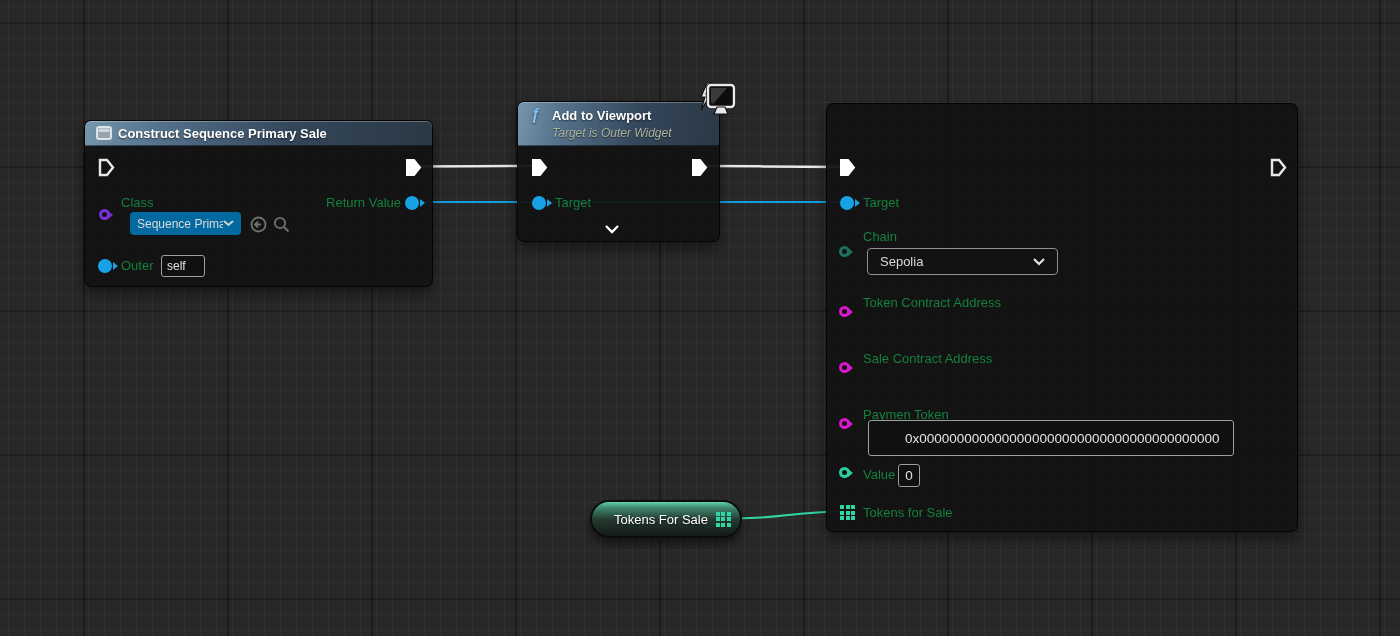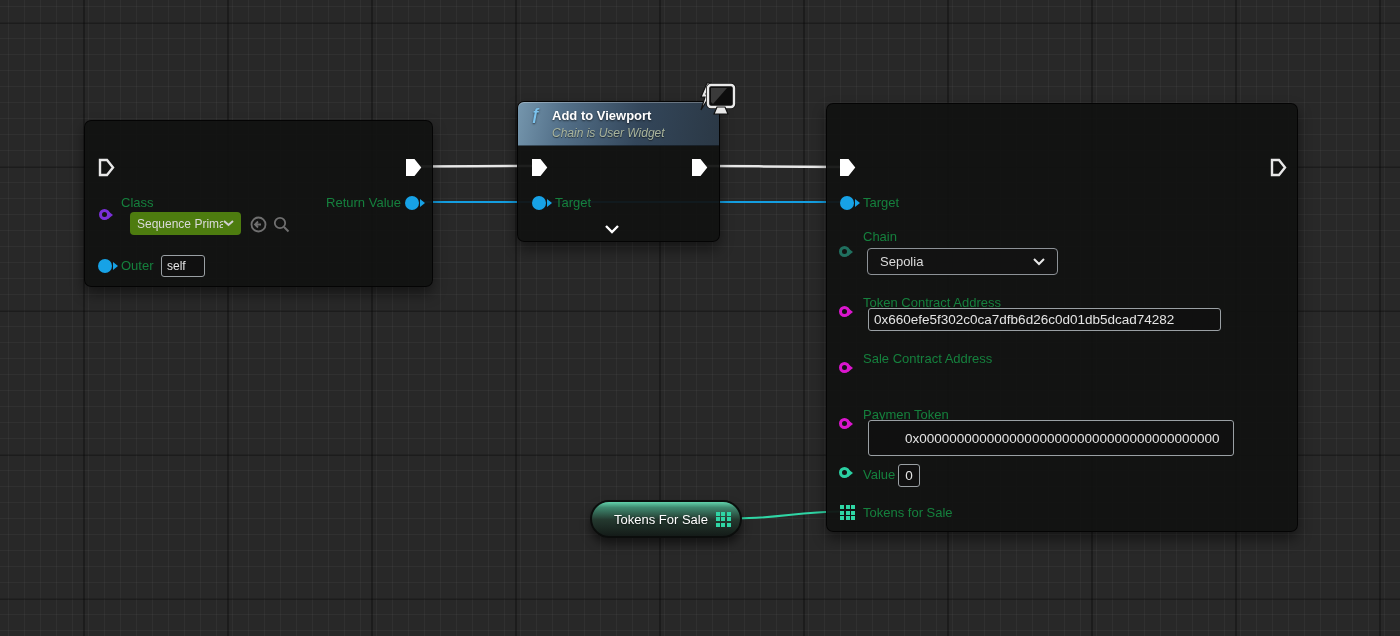--- a/index.html
+++ b/index.html
@@ -46,21 +46,21 @@
     transform:translateY(-50%);
     border-left:5px solid var(--c);
     border-top:4px solid transparent;border-bottom:4px solid transparent;
   }
   .execpin{position:absolute;}
   .textbox{
     position:absolute;background:#101010;border:1px solid #9aa0a4;border-radius:3px;
     color:#e4e4e4;font-size:13.5px;padding:1px 5px;outline:none;
   }
   .dropdown{
-    position:absolute;background:#4d7c0f;border-radius:4px;color:#dadada;
+    position:absolute;background:#0369a1;border-radius:4px;color:#dadada;
     display:flex;align-items:center;cursor:pointer;
   }
   .dropdown.bordered{border:1px solid #8d9297;background:#121212;}
   .dropdown .dtext{flex:1;white-space:nowrap;overflow:hidden;}
   .gridicon{position:absolute;display:grid;grid-template-columns:repeat(3,4px);grid-auto-rows:4px;gap:1.5px;}
   .gridicon i{background:#2fd6a5;display:block;}
   .pill{
     position:absolute;z-index:2;width:152px;height:38px;border-radius:19px;
     background:linear-gradient(180deg,#62d2ab 0%,#3f8a70 16%,#24392f 52%,#141b18 100%);
     border:2px solid #0b0d0c;box-shadow:0 6px 10px rgba(0,0,0,0.5);
@@ -77,20 +77,27 @@
 <div id="canvas">
 
   <svg id="wires" width="1400" height="636">
     <path d="M411,166.5 C455,166.5 495,166 539,166" stroke="#e8e8e8" stroke-width="2.5" fill="none"></path>
     <path d="M697,166 C745,166 800,167 845,167" stroke="#e8e8e8" stroke-width="2.5" fill="none"></path>
     <path d="M412,202 L845,202" stroke="#149ee0" stroke-width="2" fill="none"></path>
     <path d="M737,518.5 C775,518.5 800,512 840,511.5" stroke="#2fd6a5" stroke-width="2" fill="none"></path>
   </svg>
 
   <div class="node" style="left:84px;top:120px;width:349px;height:167px;">
+    <div class="hdr" style="height:25px;">
+      <svg width="16" height="14" style="position:absolute;left:11px;top:5px;">
+        <rect x="1" y="1" width="14" height="12" rx="2" fill="#97a3ad" stroke="#dde3e8" stroke-width="2"></rect>
+        <rect x="2.5" y="2.5" width="11" height="3.5" fill="#ccd5db"></rect>
+      </svg>
+      <span class="title" style="left:33px;top:5px;">Construct Sequence Primary Sale</span>
+    </div>
 
     <svg class="execpin" width="17" height="19" style="left:13px;top:37px;">
       <path d="M2,2 h7 l6,7.5 -6,7.5 h-7 z" fill="none" stroke="#e8e8e8" stroke-width="2.4"></path>
     </svg>
     <svg class="execpin" width="17" height="19" style="left:320px;top:37px;">
       <path d="M2,2 h7 l6,7.5 -6,7.5 h-7 z" fill="#ffffff" stroke="#ffffff" stroke-width="2"></path>
     </svg>
 
     <span class="plabel" style="left:36px;top:75px;">Class</span>
     <span class="pin donut" style="--c:#7a30d8;left:14px;top:88px;"></span>
@@ -116,21 +123,21 @@
 
     <span class="pin filled" style="--c:#17a2e6;left:13px;top:138px;"></span>
     <span class="plabel" style="left:36px;top:138px;">Outer</span>
     <input class="textbox" style="left: 76px; top: 134px; width: 44px; height: 22px; font-size: 12px;" value="self">
   </div>
 
   <div class="node" style="left:517px;top:101px;width:203px;height:141px;">
     <div class="hdr" style="height:44px;">
       <span style="position:absolute;left:13px;top:4px;font-size:16px;font-weight:bold;font-style:italic;color:#7cc4ef;text-shadow:0 1px 2px rgba(0,0,0,0.6);">ƒ</span>
       <span class="title" style="left:34px;top:6px;">Add to Viewport</span>
-      <span class="subtitle" style="left:34px;top:24px;">Chain is User Widget</span>
+      <span class="subtitle" style="left:34px;top:24px;">Target is Outer Widget</span>
     </div>
     <svg class="execpin" width="17" height="19" style="left:13px;top:56px;">
       <path d="M2,2 h7 l6,7.5 -6,7.5 h-7 z" fill="#ffffff" stroke="#ffffff" stroke-width="2"></path>
     </svg>
     <svg class="execpin" width="17" height="19" style="left:173px;top:56px;">
       <path d="M2,2 h7 l6,7.5 -6,7.5 h-7 z" fill="#ffffff" stroke="#ffffff" stroke-width="2"></path>
     </svg>
     <span class="pin filled" style="--c:#17a2e6;left:14px;top:94px;"></span>
     <span class="plabel" style="left:37px;top:94px;">Target</span>
     <svg style="position:absolute;left:86px;top:122px;" width="16" height="10">
@@ -161,21 +168,20 @@
     <span class="pin donut" style="--c:#20705f;left:12px;top:142px;"></span>
     <div class="dropdown bordered" style="left:40px;top:144px;width:191px;height:27px;padding:0 12px;font-size:13px;">
       <span class="dtext">Sepolia</span>
       <svg width="12" height="8">
           <polyline points="1,1 6,6 11,1" fill="none" stroke="#e8e8e8" stroke-width="2"></polyline>
         </svg>
     </div>
 
     <span class="plabel" style="left:36px;top:192px;">Token Contract Address</span>
     <span class="pin donut" style="--c:#db16ce;left:12px;top:202px;"></span>
-    <input class="textbox" style="left: 41px; top: 204px; width: 353px; height: 23px;" value="0x660efe5f302c0ca7dfb6d26c0d01db5dcad74282">
 
     <span class="plabel" style="left:36px;top:248px;">Sale Contract Address</span>
     <span class="pin donut" style="--c:#db16ce;left:12px;top:258px;"></span>
 
     <span class="plabel" style="left:36px;top:304px;">Paymen Token</span>
     <span class="pin donut" style="--c:#db16ce;left:12px;top:314px;"></span>
     <input class="textbox" style="left: 41px; top: 316px; width: 366px; height: 36px; padding-left: 36px;" value="0x0000000000000000000000000000000000000000">
 
     <span class="pin donut" style="--c:#2bd0a2;left:12px;top:363px;"></span>
     <span class="plabel" style="left:36px;top:364px;">Value</span>

